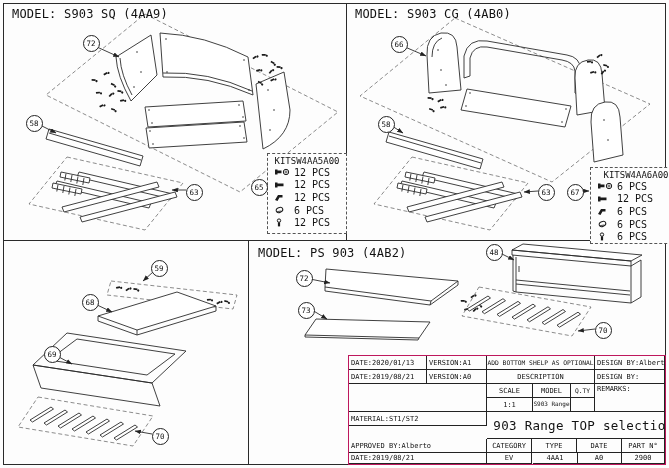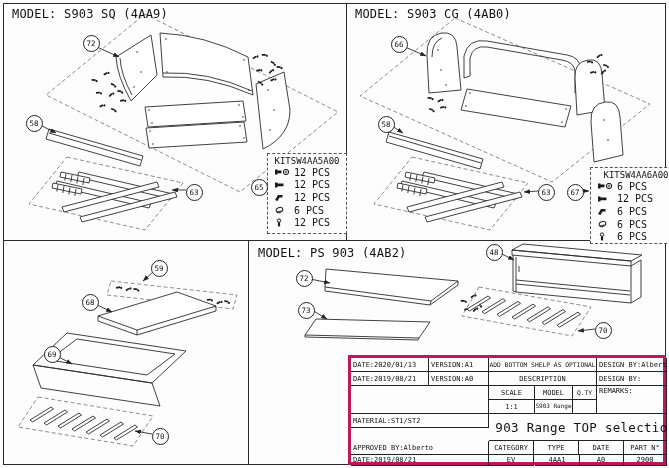--- a/index.html
+++ b/index.html
@@ -15,21 +15,21 @@
   .model-title{position:absolute;font-size:12px;color:#111;letter-spacing:.2px;white-space:nowrap;}
   .balloon{position:absolute;width:15px;height:15px;border:1px solid #222;border-radius:50%;
            background:#fff;display:flex;align-items:center;justify-content:center;
            font-size:7.5px;color:#111;z-index:3;}
   .kitbox{position:absolute;border:1px dashed #555;background:#fdfdfd;box-sizing:border-box;z-index:2;}
   .kit-title{font-size:9px;color:#111;text-align:center;margin-top:2px;white-space:nowrap;}
   .kit-row{display:flex;align-items:center;height:12.6px;padding-left:6px;}
   .kit-row svg{flex:0 0 17px;}
   .kit-qty{font-size:10px;color:#111;margin-left:3px;white-space:nowrap;}
   .tb{position:absolute;left:348px;top:355px;width:318px;height:110px;
-      border:3px solid #be185d;box-sizing:border-box;background:#fdfdfd;z-index:2;}
+      border:1px solid #be185d;box-sizing:border-box;background:#fdfdfd;z-index:2;}
   .cell{position:absolute;box-sizing:border-box;border-right:1px solid #222;border-bottom:1px solid #222;
         display:flex;align-items:center;padding:0 2px;font-size:7px;color:#111;
         white-space:nowrap;overflow:hidden;}
   .c{justify-content:center;padding:0;}
   .small{font-size:6.3px;}
   .tiny{font-size:6px;white-space:normal;text-align:center;line-height:1.05;}
   .topal{align-items:flex-start;padding-top:1px;}
   .big{font-size:12.5px;justify-content:center;letter-spacing:.3px;}
 </style>
 </head>

